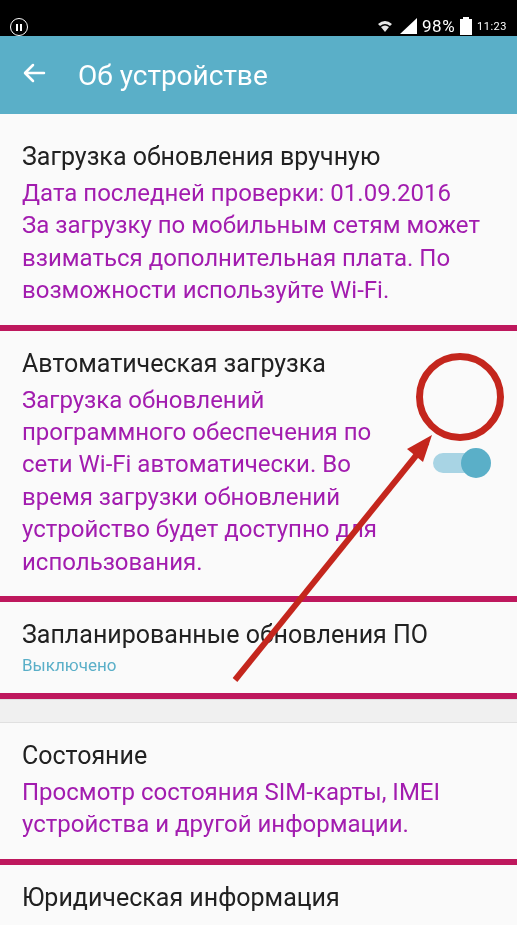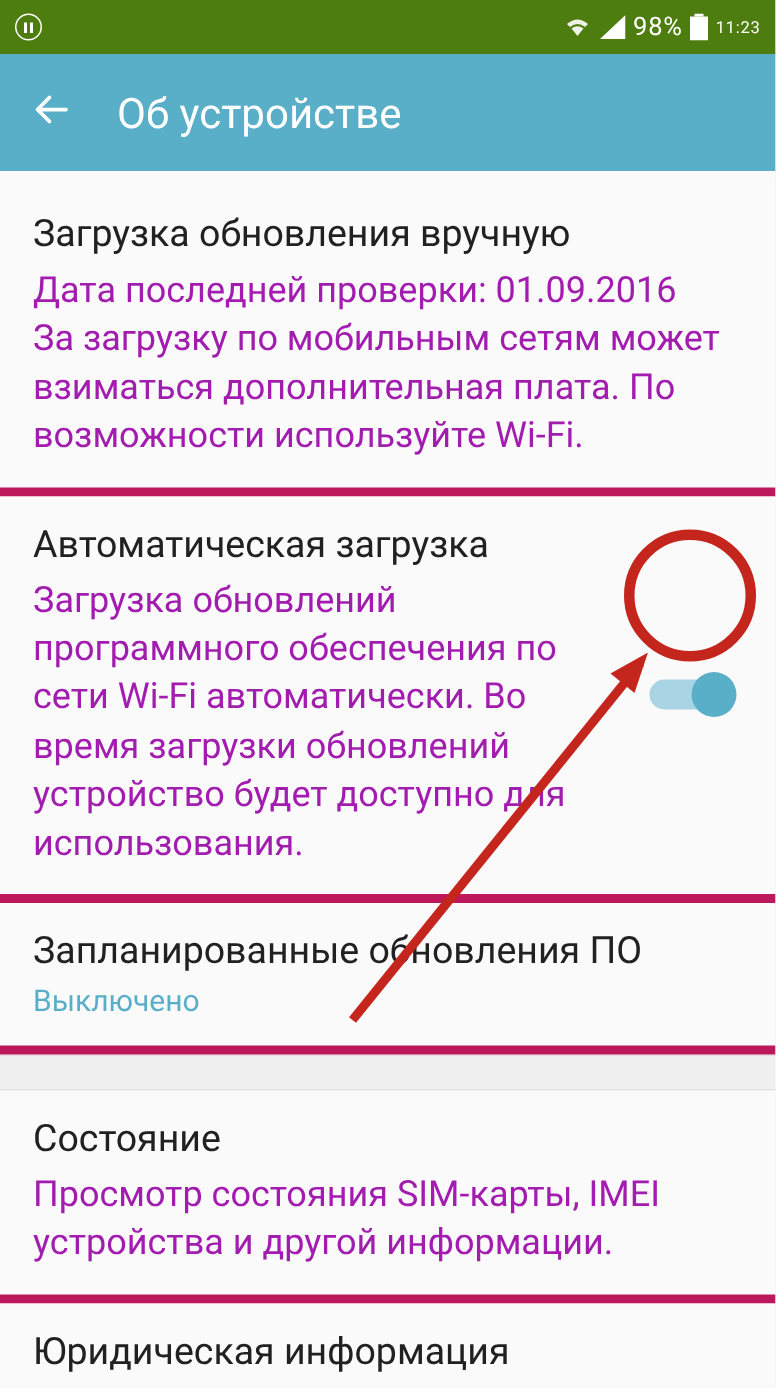--- a/index.html
+++ b/index.html
@@ -11,23 +11,23 @@
     }
     body {
       width: 517px;
       height: 925px;
       background: #f0f0f0;
       position: relative;
       overflow: hidden;
     }
     .status-bar {
       height: 36px;
-      background: #4d7c0f;
-      display: flex;
-      align-items: center;
+      background: #000000;
+      display: flex;
+      align-items: flex-end;
       justify-content: space-between;
       padding: 0 10px;
       color: #ffffff;
       font-size: 17px;
     }
     .status-left {
       display: flex;
       align-items: center;
     }
     .status-right {
@@ -86,21 +86,21 @@
       color: #212121;
       font-weight: 400;
       margin-bottom: 6px;
     }
     .setting-description {
       font-size: 24px;
       color: #a21caf;
       line-height: 1.35;
     }
     .setting-value {
-      font-size: 20px;
+      font-size: 17px;
       color: #5aafc8;
       margin-top: 3px;
     }
     .section-gap {
       height: 24px;
       background: #f0f0f0;
       border-top: 1px solid #e0e0e0;
       border-bottom: 1px solid #e0e0e0;
     }
     .toggle {

